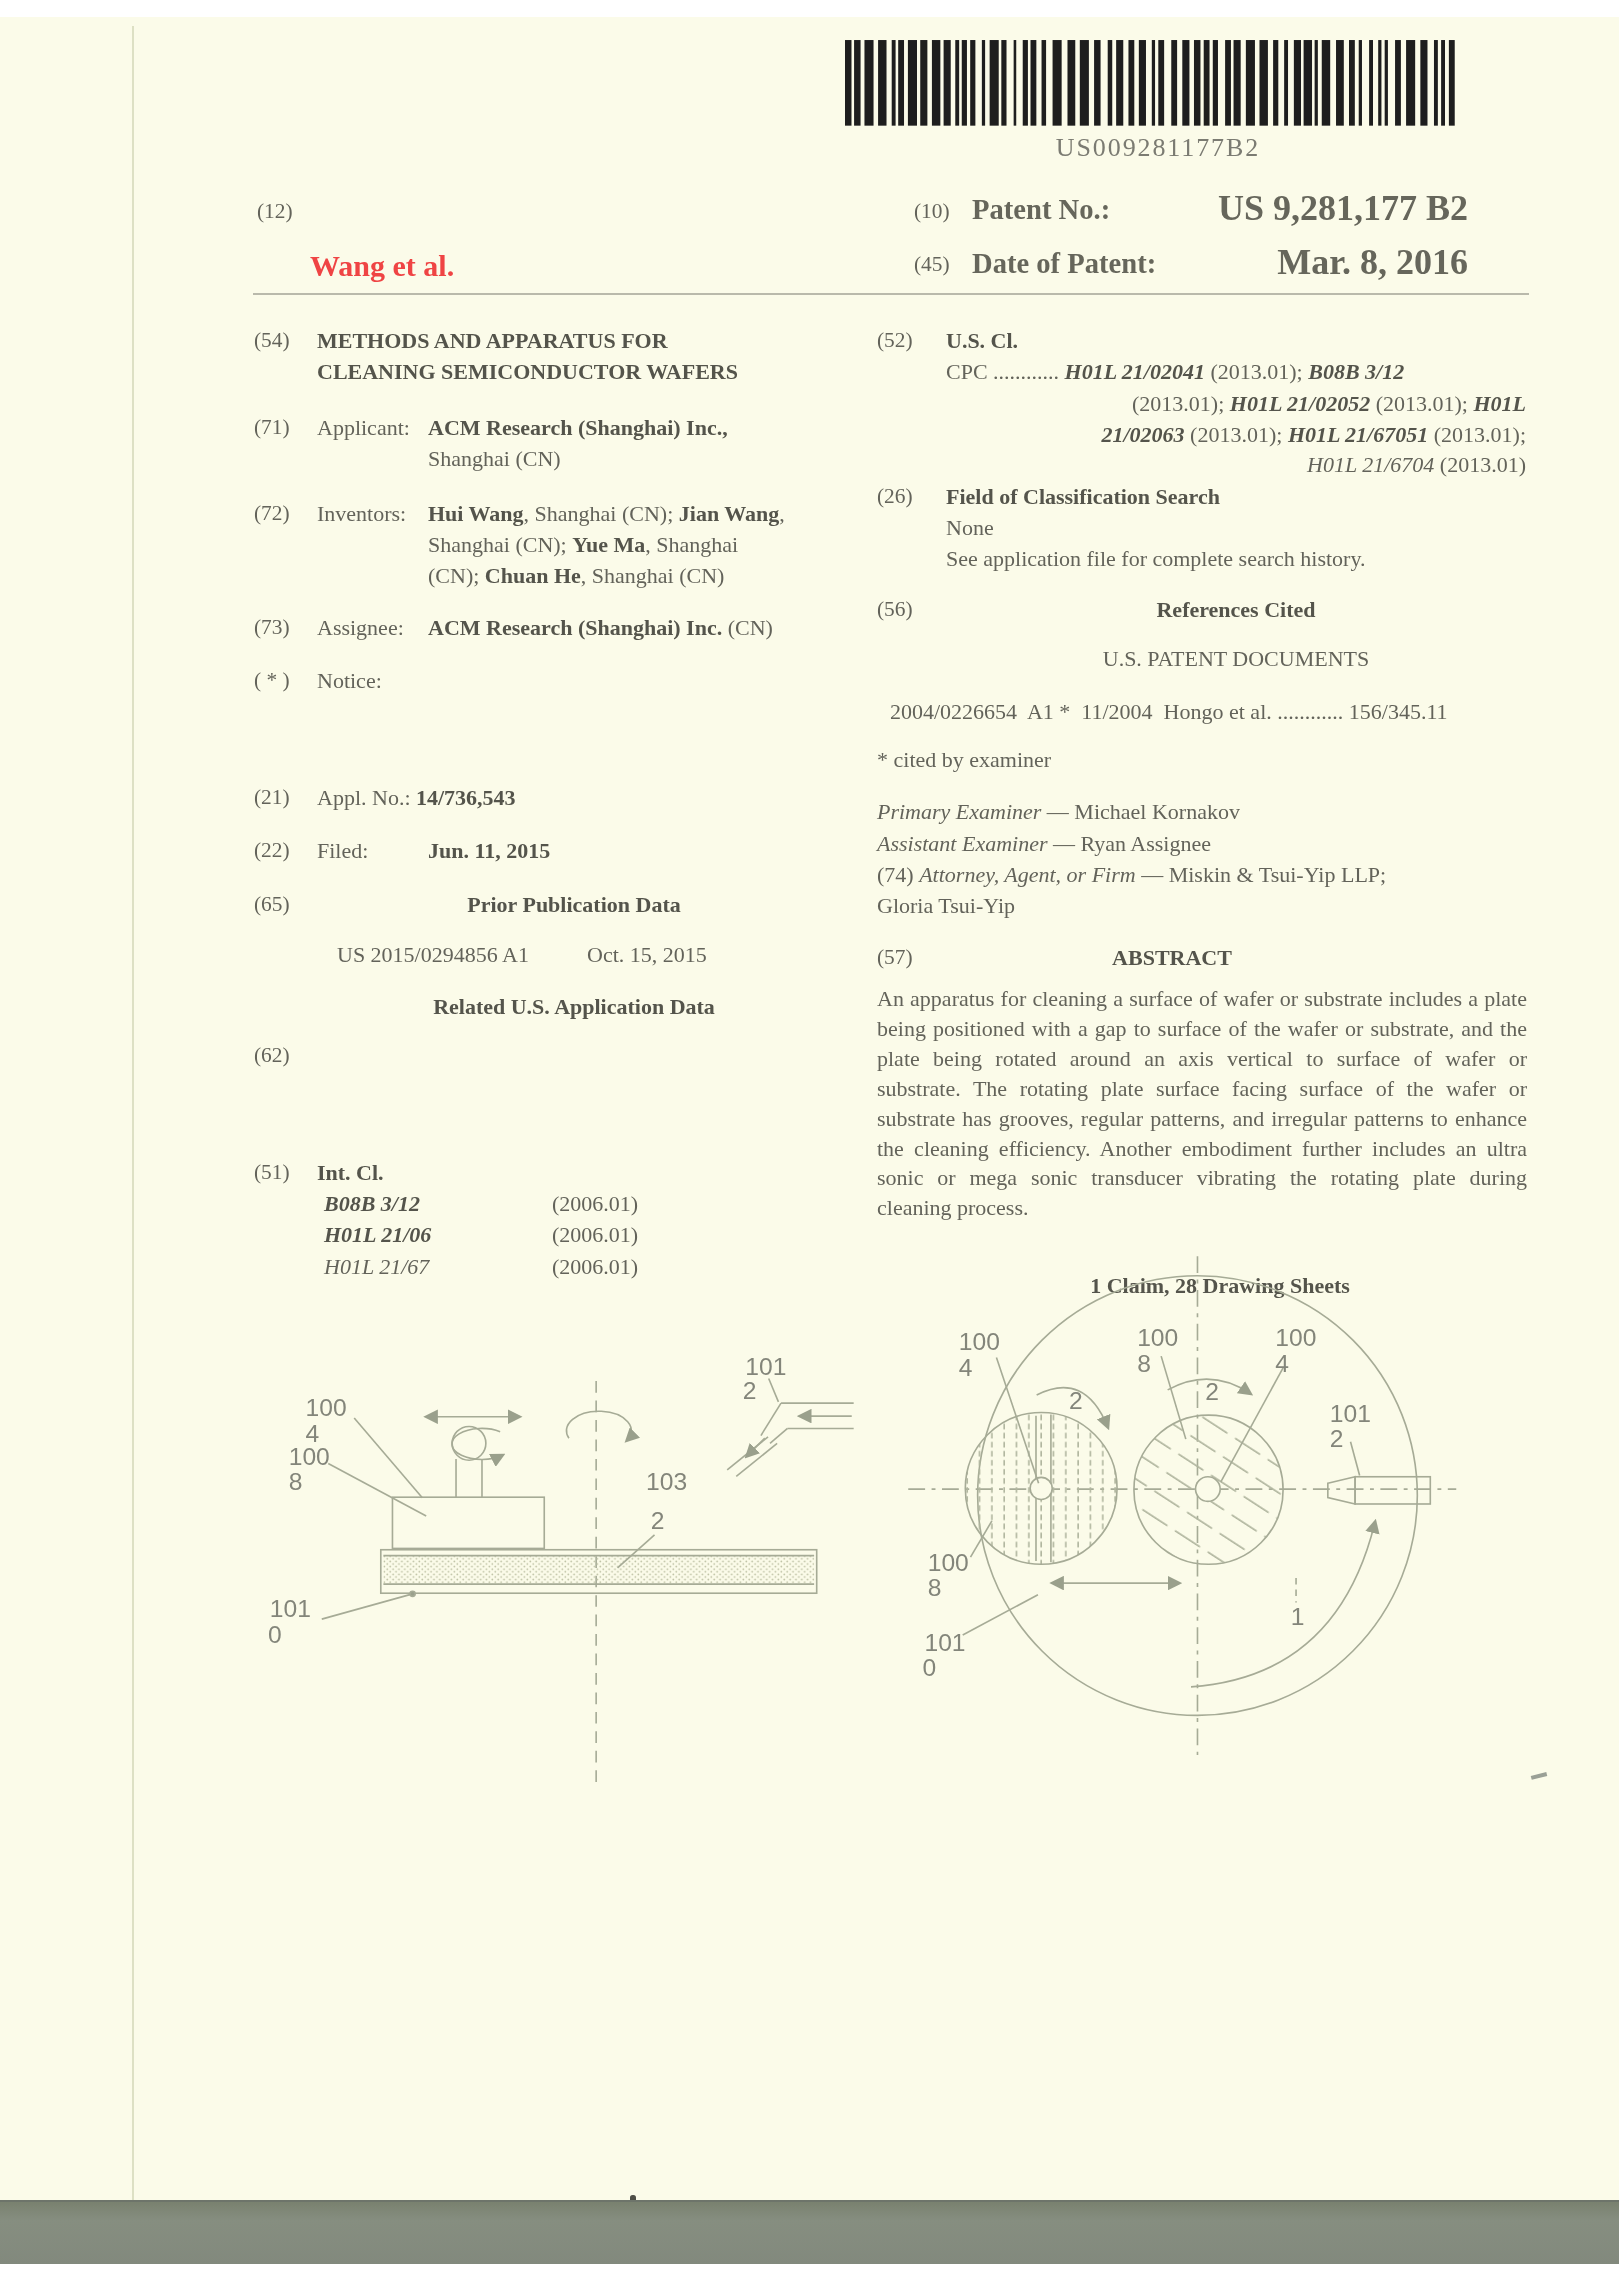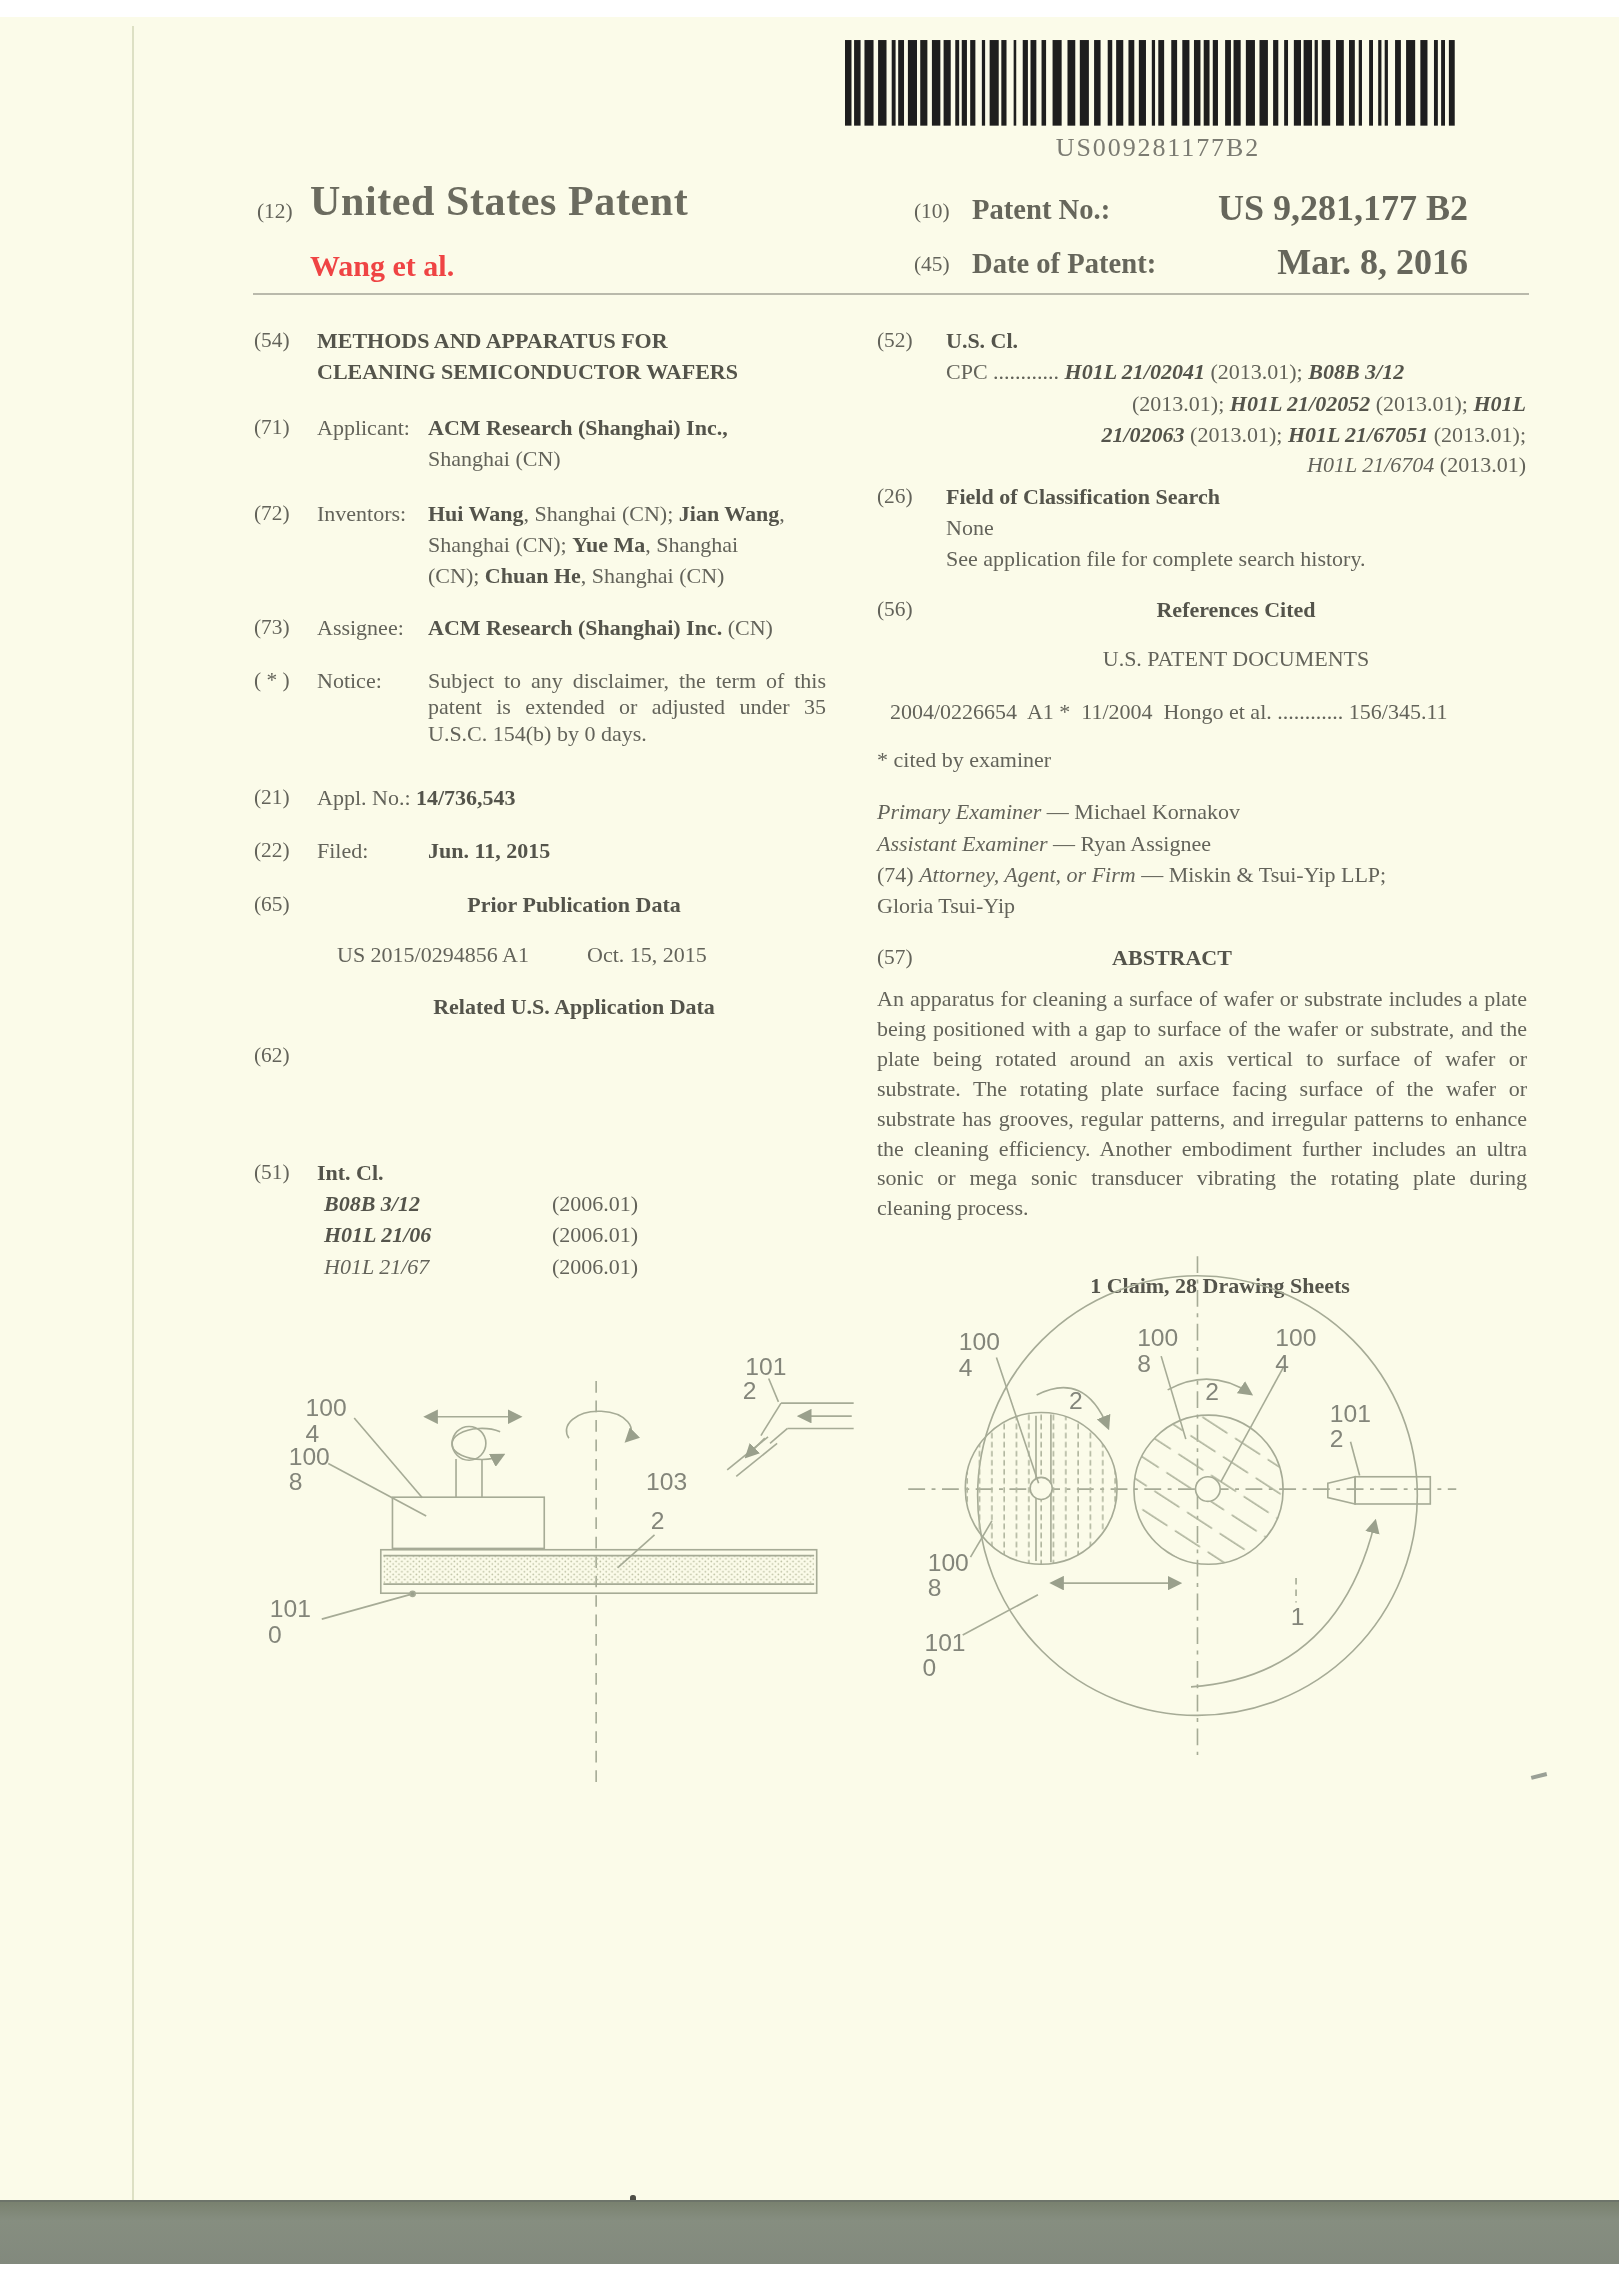--- a/index.html
+++ b/index.html
@@ -90,21 +90,20 @@
       <rect x="848" y="0" width="9" height="132" fill="#1e1e1e"></rect>
       <rect x="865" y="0" width="14" height="132" fill="#1e1e1e"></rect>
       <rect x="887" y="0" width="11" height="132" fill="#1e1e1e"></rect>
       <rect x="908" y="0" width="6" height="132" fill="#1e1e1e"></rect>
       <rect x="919" y="0" width="6" height="132" fill="#1e1e1e"></rect>
       <rect x="931" y="0" width="9" height="132" fill="#1e1e1e"></rect>
     </svg>
   <div class="t barcode-text ctr" style="left:1158px;top:132px">US009281177B2</div>
 
   <div class="t num" style="left:257px;top:199px">(12)</div>
-  <div class="t hdr-title" style="left:310px;top:176px">United States Patent</div>
   <div class="t hdr-sub" style="left:310px;top:248px">Wang et al.</div>
 
   <div class="t num" style="left:914px;top:199px">(10)</div>
   <div class="t hdr-lbl" style="left:972px;top:193px">Patent No.:</div>
   <div class="t hdr-val rt" style="left:1468px;top:187px">US 9,281,177 B2</div>
   <div class="t num" style="left:914px;top:252px">(45)</div>
   <div class="t hdr-lbl" style="left:972px;top:247px">Date of Patent:</div>
   <div class="t hdr-val rt" style="left:1468px;top:241px">Mar. 8, 2016</div>
 
   <div class="rule" style="left:253px;top:293px;width:1276px;height:1.9px"></div>
@@ -123,21 +122,20 @@
   <div class="t" style="left:428px;top:501px"><span class="b">Hui Wang</span><span>, Shanghai (CN); </span><span class="b">Jian Wang</span><span>,</span></div>
   <div class="t" style="left:428px;top:532px"><span>Shanghai (CN); </span><span class="b">Yue Ma</span><span>, Shanghai</span></div>
   <div class="t" style="left:428px;top:563px"><span>(CN); </span><span class="b">Chuan He</span><span>, Shanghai (CN)</span></div>
 
   <div class="t num" style="left:254px;top:615px">(73)</div>
   <div class="t" style="left:317px;top:615px">Assignee:</div>
   <div class="t" style="left:428px;top:615px"><span class="b">ACM Research (Shanghai) Inc.</span><span> (CN)</span></div>
 
   <div class="t num" style="left:254px;top:668px">( * )</div>
   <div class="t" style="left:317px;top:668px">Notice:</div>
-  <div class="t just" style="left:428px;top:668px;width:398px">Subject to any disclaimer, the term of this patent is extended or adjusted under 35 U.S.C. 154(b) by 0 days.</div>
 
   <div class="t num" style="left:254px;top:785px">(21)</div>
   <div class="t" style="left:317px;top:785px"><span>Appl. No.: </span><span class="b">14/736,543</span></div>
 
   <div class="t num" style="left:254px;top:838px">(22)</div>
   <div class="t" style="left:317px;top:838px">Filed:</div>
   <div class="t b" style="left:428px;top:838px">Jun. 11, 2015</div>
 
   <div class="t num" style="left:254px;top:892px">(65)</div>
   <div class="t b ctr" style="left:574px;top:892px">Prior Publication Data</div>

